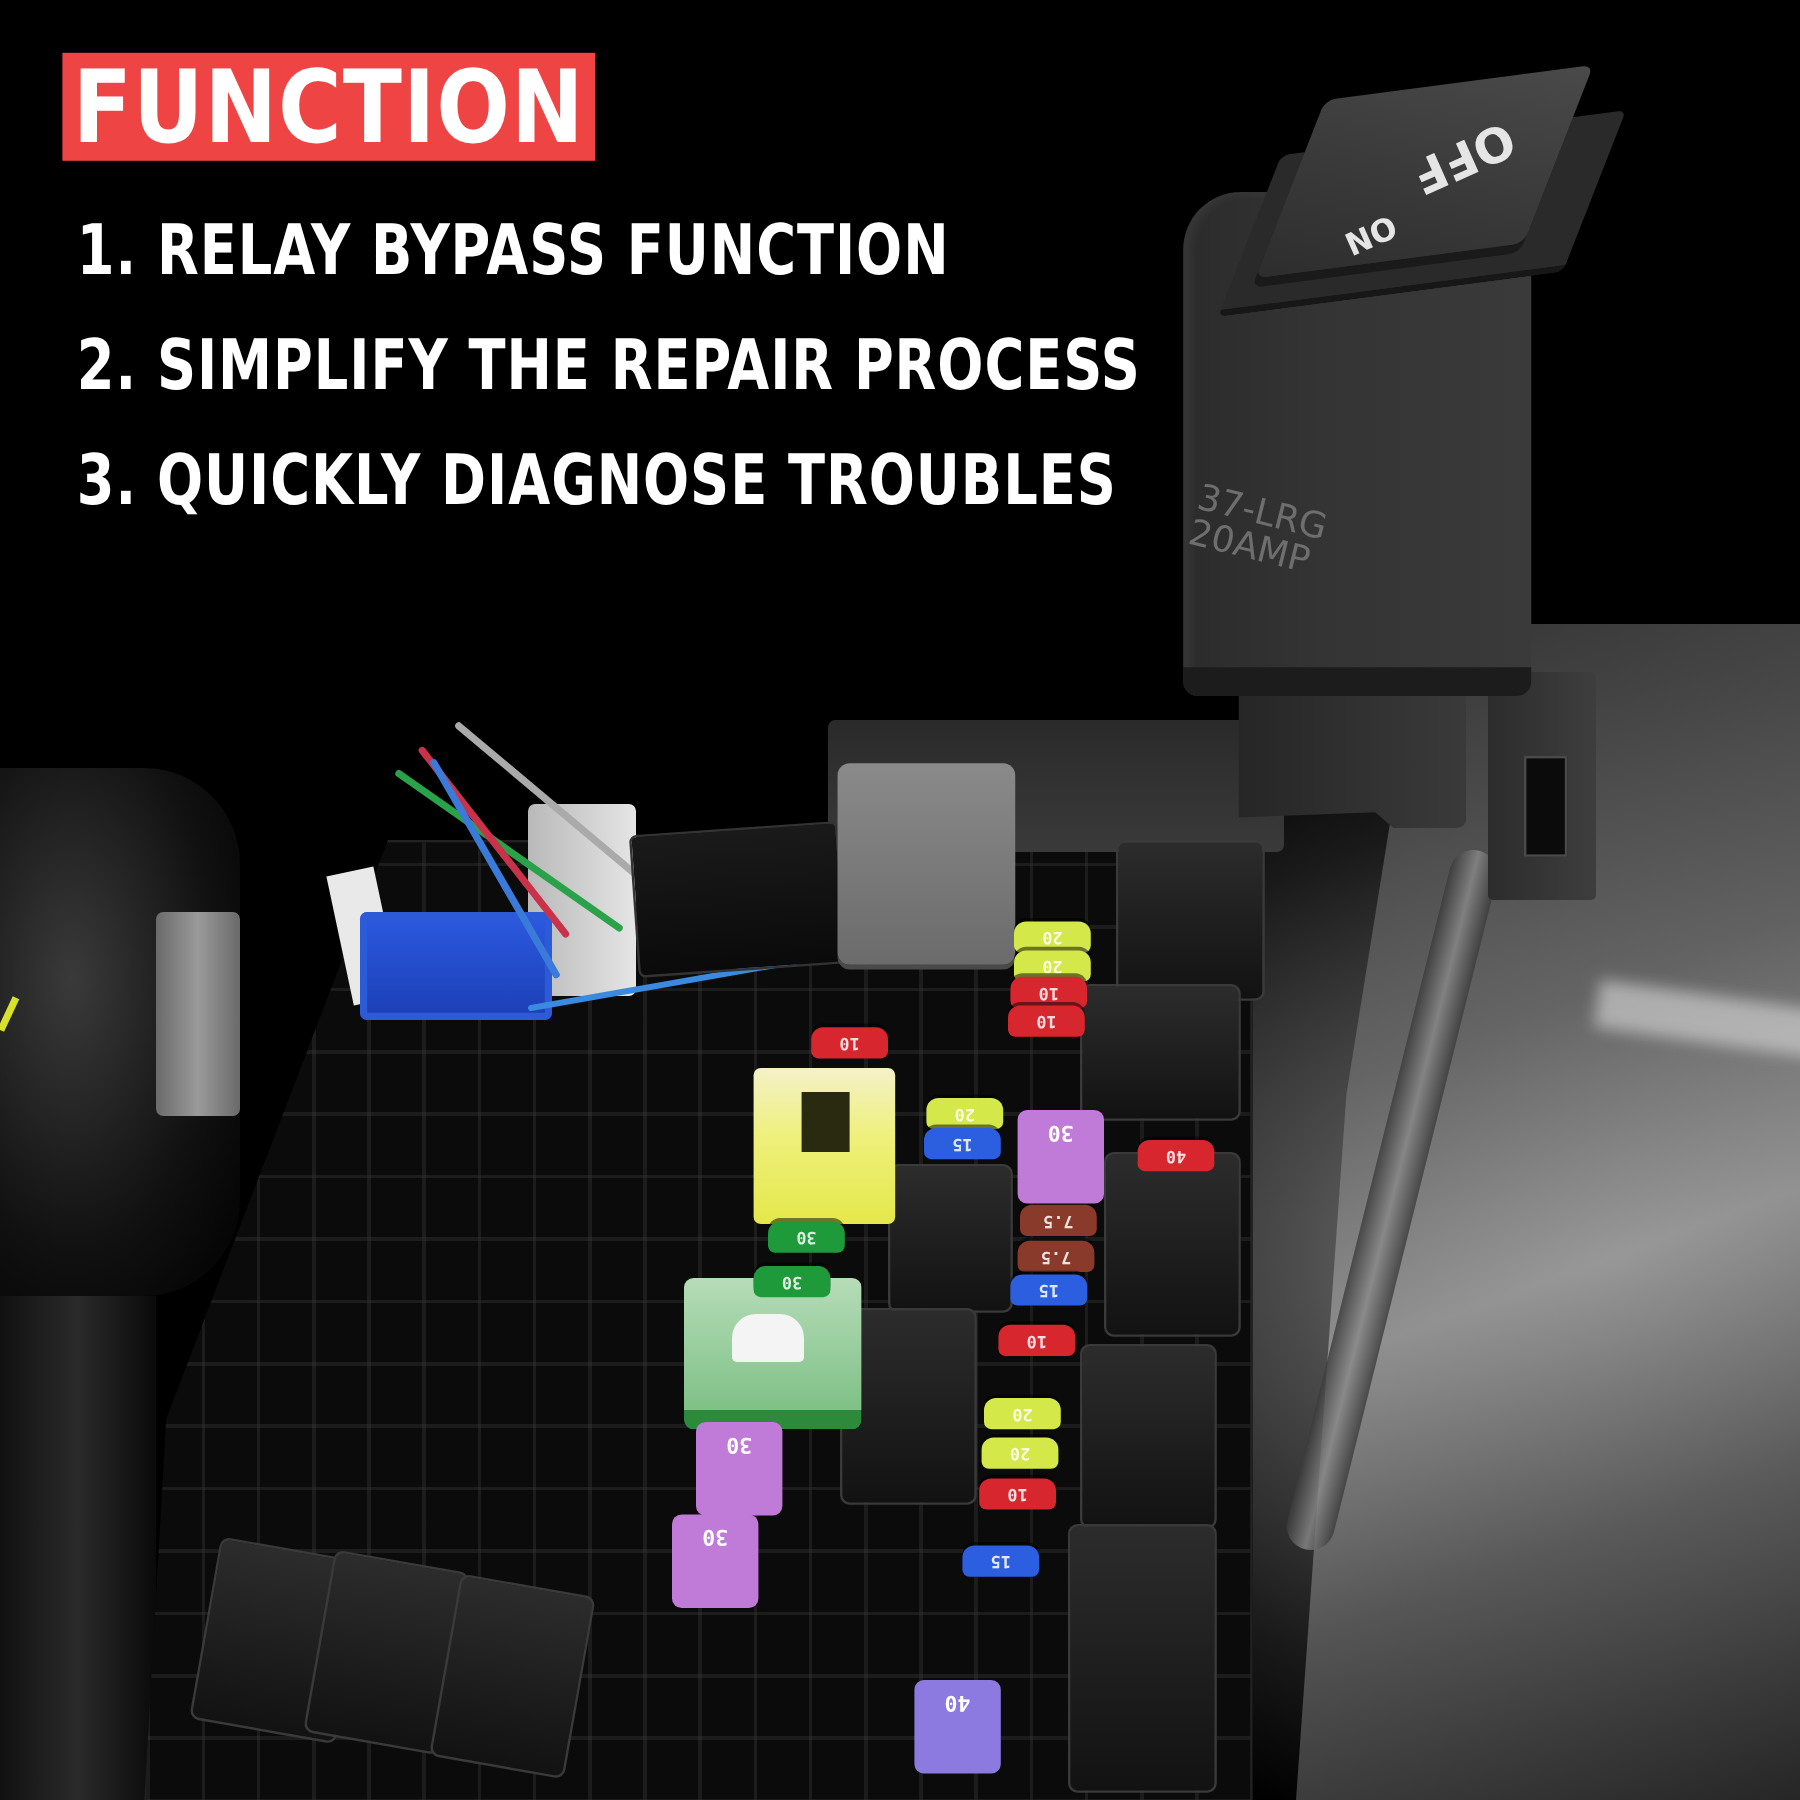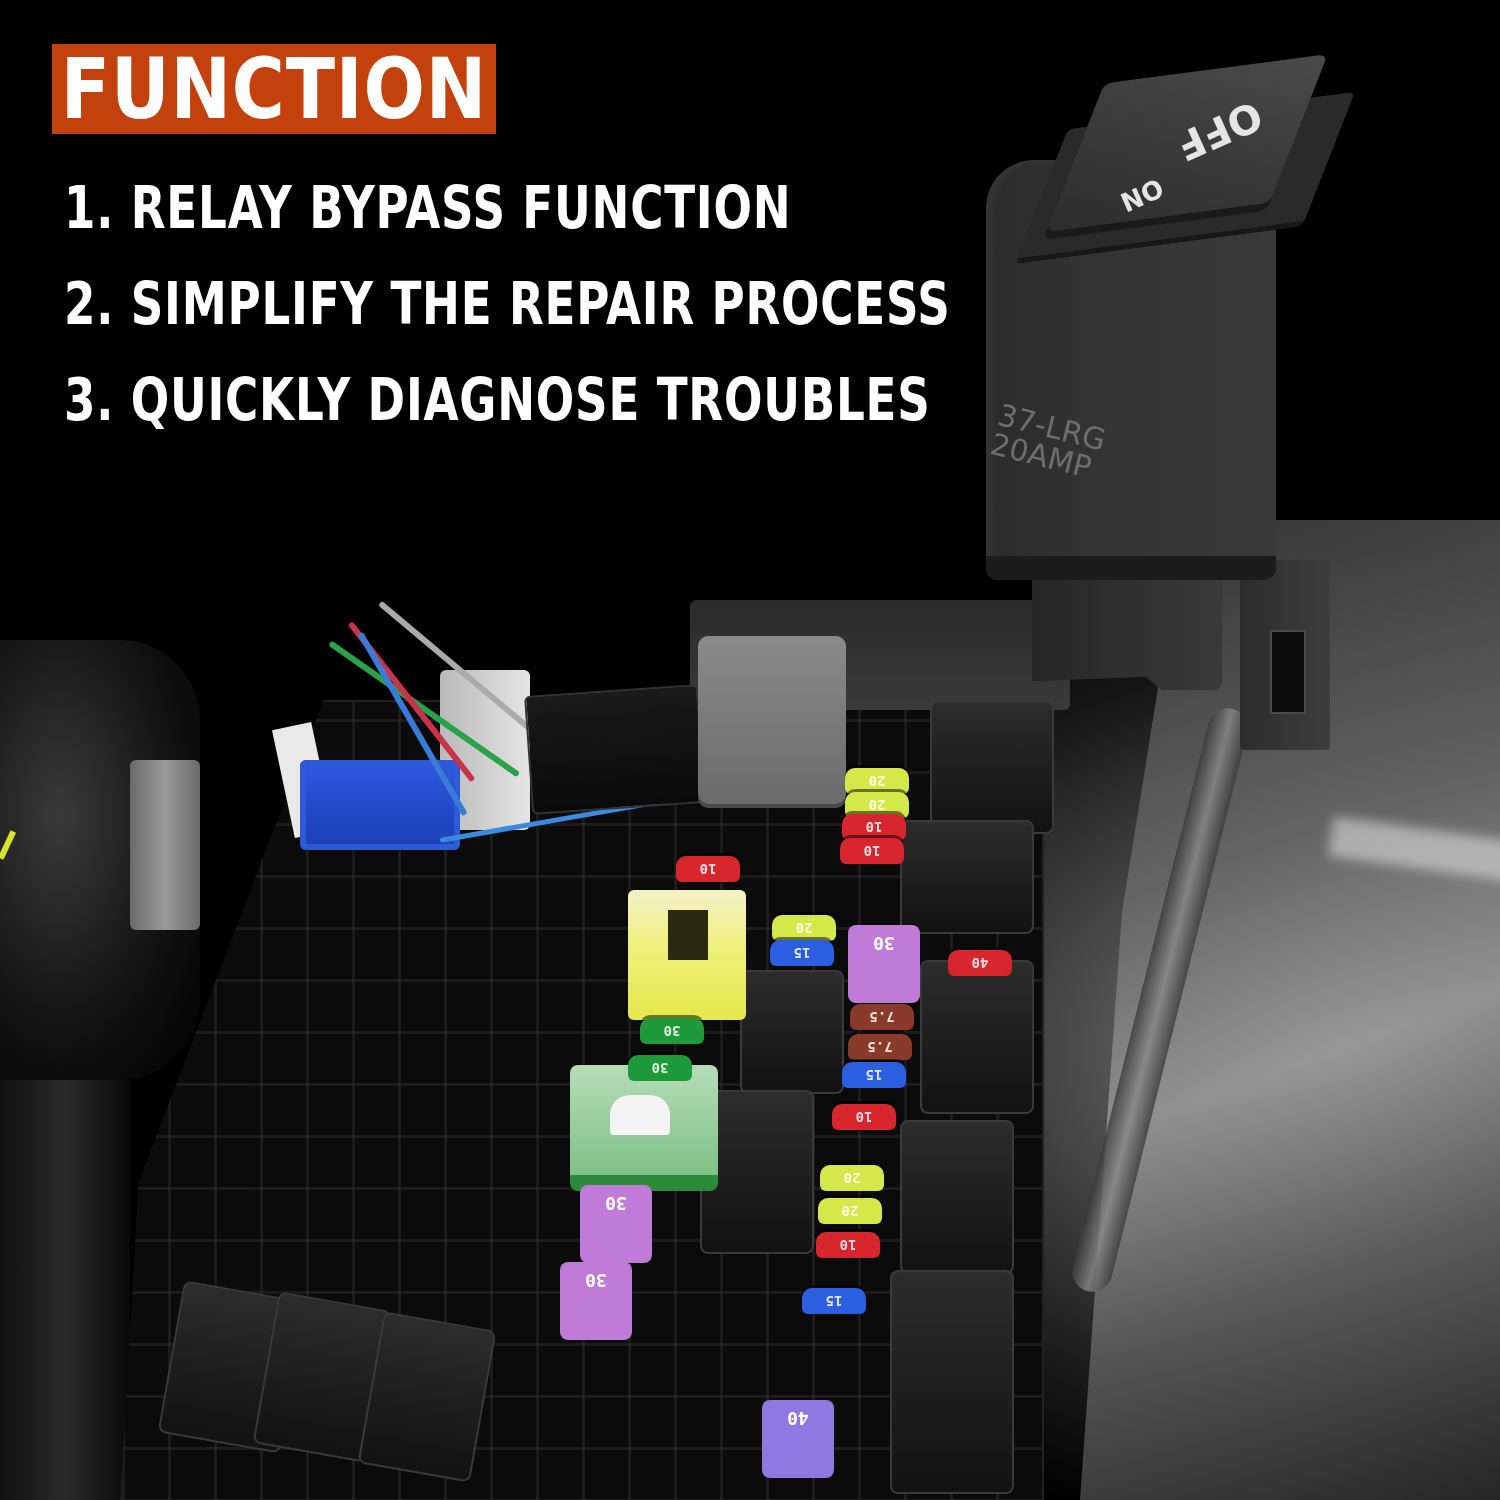--- a/index.html
+++ b/index.html
@@ -35,21 +35,21 @@
   .fuse { position:absolute; width:64px; height:26px; border-radius:6px 6px 10px 10px; display:flex; align-items:center; justify-content:center;
     font-family:"DejaVu Sans Mono", monospace; font-size:14px; font-weight:bold; color:rgba(255,255,255,.85); transform:rotate(180deg); box-shadow:0 3px 0 rgba(0,0,0,.5); }
   .maxi { position:absolute; width:72px; height:78px; border-radius:8px; display:flex; align-items:flex-end; justify-content:center;
     font-family:"DejaVu Sans Mono", monospace; font-size:18px; font-weight:bold; color:#fff; padding-bottom:8px; box-sizing:border-box; transform:rotate(180deg); }
   .yellow-block { position:absolute; left:628px; top:890px; width:118px; height:130px; background:linear-gradient(180deg,#f5f1c8 0%,#eef07a 45%,#e4e84a 100%); border-radius:6px; }
   .yellow-block .hole { position:absolute; left:40px; top:20px; width:40px; height:50px; background:#2a2a10; }
   .green-jcase { position:absolute; left:570px; top:1065px; width:148px; height:110px; background:linear-gradient(180deg,#b6dcb8,#7fc187); border-radius:8px; border-bottom:16px solid #2c8a3a; }
   .green-jcase .window { position:absolute; left:40px; top:30px; width:60px; height:40px; background:#f4f4f4; border-radius:20px 20px 4px 4px; }
 
   
-  .heading-box { position:absolute; left:52px; top:44px; width:444px; height:90px; background:#c2410c; z-index:5; display:flex; align-items:center; justify-content:center; }
+  .heading-box { position:absolute; left:52px; top:44px; width:444px; height:90px; background:#ef4444; z-index:5; display:flex; align-items:center; justify-content:center; }
   .heading-text { font-family:"DejaVu Sans", sans-serif; font-weight:bold; font-size:84px; color:#fff; letter-spacing:1px; transform:scaleX(.86); transform-origin:center; line-height:1; }
   .features { position:absolute; left:64px; top:170px; z-index:5; list-style:none; margin:0; padding:0; }
   .features li { font-family:"DejaVu Sans", sans-serif; font-weight:bold; font-size:58px; color:#fff; height:96px; line-height:76px; white-space:nowrap; transform:scaleX(.78); transform-origin:left center; letter-spacing:1px; }
 
   
   .product { position:absolute; left:970px; top:60px; width:370px; height:660px; z-index:6; }
   .relay-body { position:absolute; left:16px; top:100px; width:290px; height:420px; background:linear-gradient(90deg,#2b2b2b 0%,#343434 40%,#3a3a3a 100%); border-radius:48px 40px 12px 12px; box-shadow:inset 6px 0 10px rgba(255,255,255,.06); }
   .relay-body::after { content:""; position:absolute; left:0; right:0; bottom:0; height:24px; background:#1c1c1c; border-radius:0 0 12px 12px; }
   .relay-base { position:absolute; left:62px; top:520px; width:190px; height:110px; background:linear-gradient(90deg,#262626,#3a3a3a); border-radius:0 0 8px 8px; clip-path:polygon(0 0,100% 0,100% 100%,68% 100%,60% 88%,0 92%); }
   .relay-tab { position:absolute; left:270px; top:500px; width:90px; height:190px; background:linear-gradient(90deg,#2c2c2c,#3e3e3e); border-radius:4px; }

